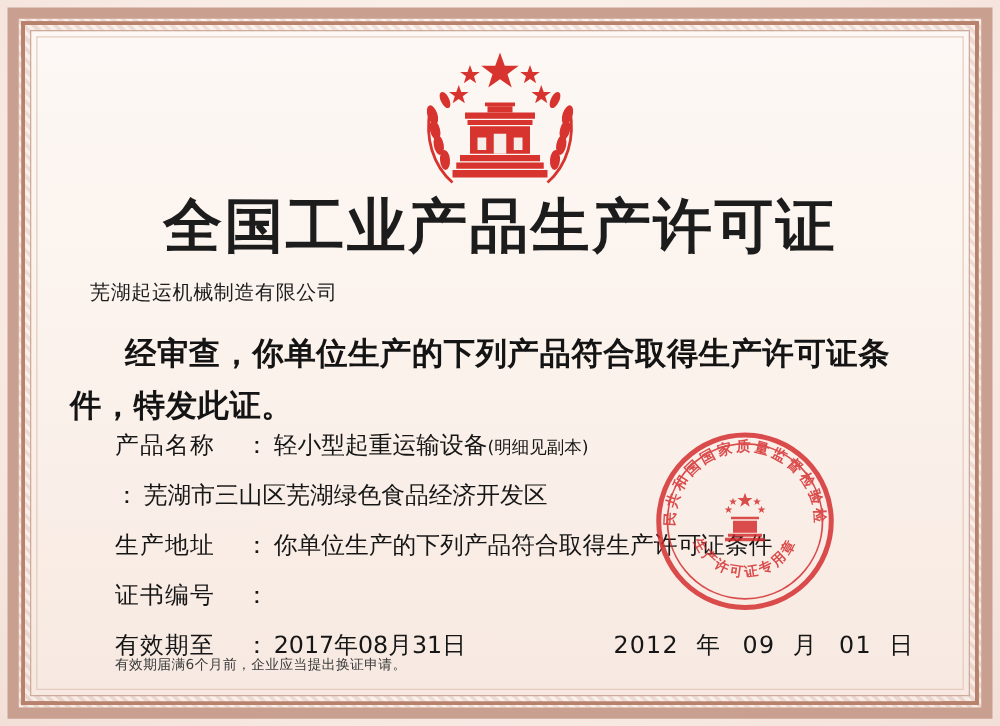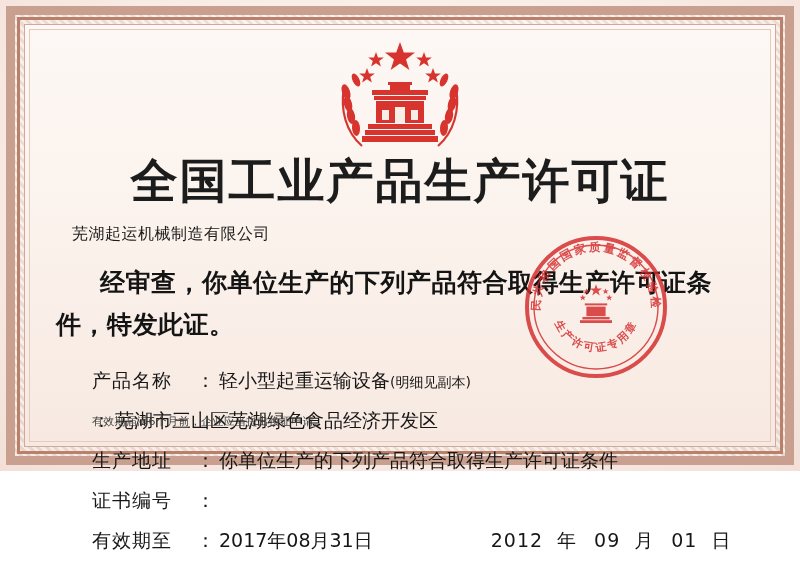--- a/index.html
+++ b/index.html
@@ -10,21 +10,21 @@
   body {
     width: 800px;
     height: 581px;
     overflow: hidden;
     font-family: "Liberation Serif", serif;
   }
 
   .certificate {
     position: relative;
     width: 800px;
-    height: 471px;
+    height: 581px;
     box-sizing: border-box;
     background:
       radial-gradient(ellipse at 50% 40%, #fdf6f2 0%, #f9ece6 60%, #f2e0d8 100%);
   }
 
   
   .border-outer {
     position: absolute;
     left: 6px; top: 6px; right: 6px; bottom: 6px;
     border: 9px solid #c9a08f;
@@ -119,21 +119,21 @@
     font-size: 25px;
     line-height: 42px;
     color: #141414;
     text-indent: 44px;
     letter-spacing: 0.5px;
   }
 
   
   .fields {
     position: absolute;
-    top: 334px;
+    top: 309px;
     left: 58px;
     right: 20px;
   }
   .field-row {
     display: flex;
     align-items: baseline;
     margin-bottom: 14px;
     font-family: "DejaVu Sans", sans-serif;
     font-size: 19px;
     color: #161616;

